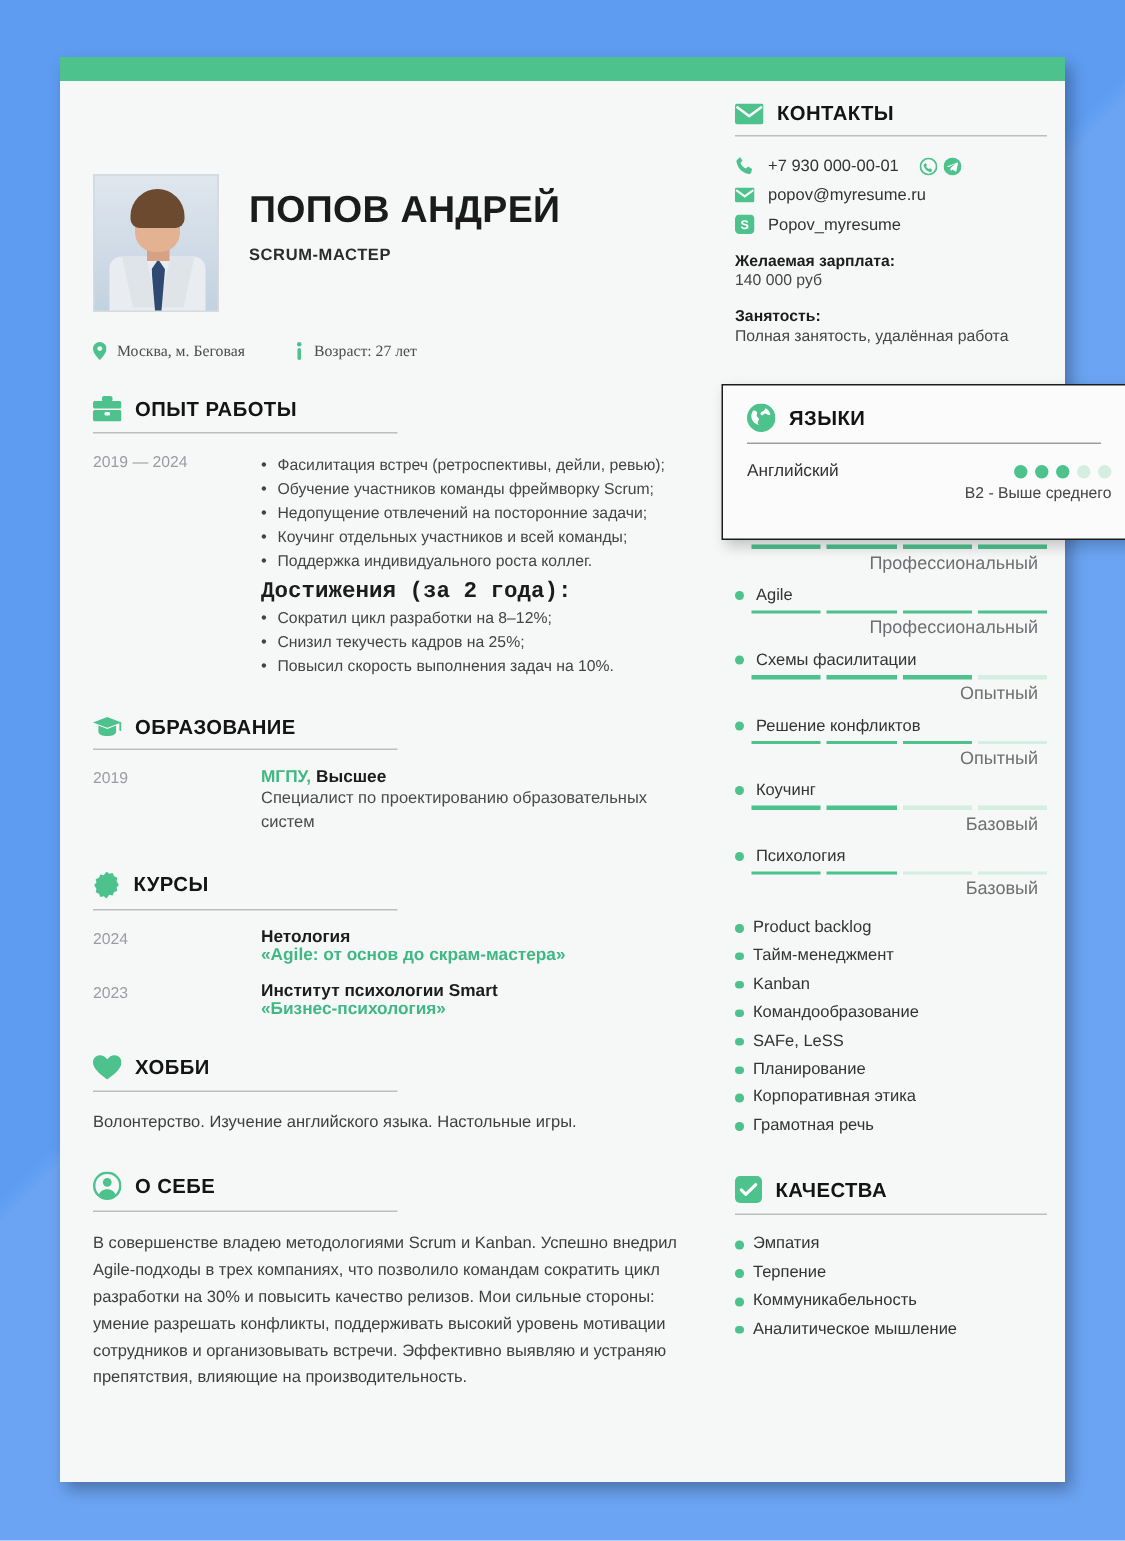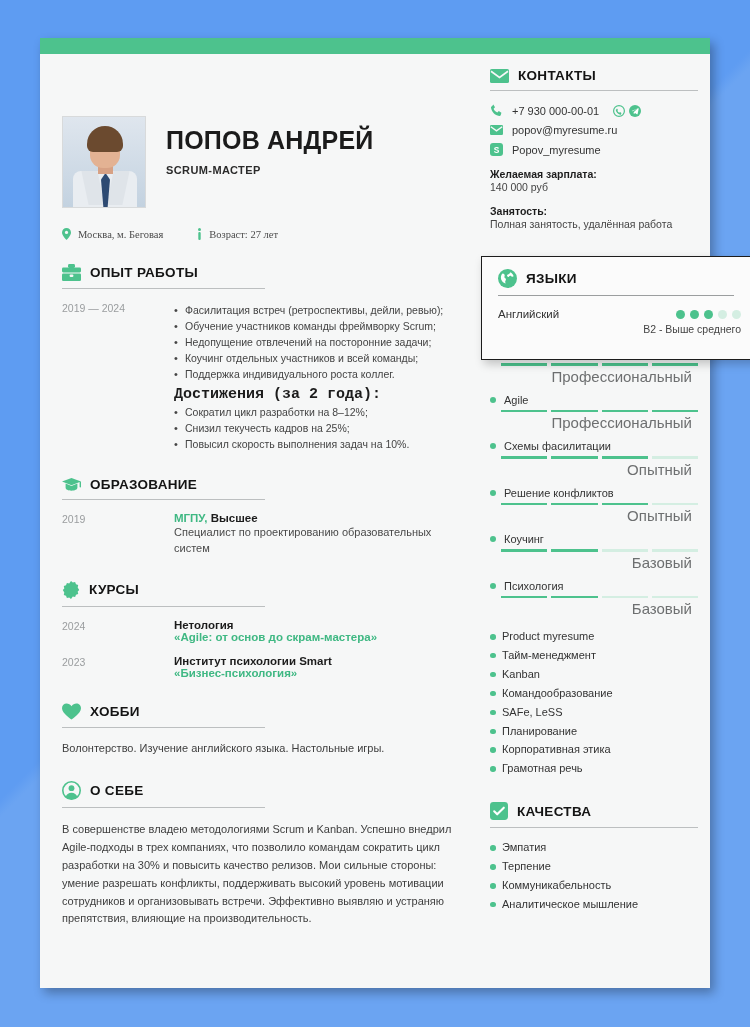--- a/index.html
+++ b/index.html
@@ -102,21 +102,21 @@
   .kv-k { font-size: 10.5px; font-weight: bold; color: #1d1d1d; }
   .kv-v { font-size: 10.5px; color: #444; margin-top: 1px; }
 
   
   .skill { margin-top: 9px; }
   .skill-name { font-size: 11px; color: #333; display: flex; align-items: center; gap: 8px; }
   .bdot { width: 6px; height: 6px; border-radius: 50%; background: #4dc28d; flex: 0 0 auto; }
   .segs { display: flex; gap: 4px; margin: 4px 0 0 11px; width: 197px; }
   .seg { height: 2.5px; flex: 1; background: #d4eee2; }
   .seg.on { background: #4dc28d; }
-  .lvl { font-size: 15px; color: #6d6f70; text-align: right; margin-top: 2px; }
+  .lvl { font-size: 12px; color: #6d6f70; text-align: right; margin-top: 2px; }
 
   .plainlist { list-style: none; margin-top: 10px; }
   .plainlist li {
     font-size: 11px; color: #333; line-height: 1.72;
     padding-left: 12px; position: relative;
   }
   .plainlist li::before {
     content: ""; position: absolute; left: 0; top: 7px;
     width: 5.5px; height: 5.5px; border-radius: 50%; background: #4dc28d;
   }
@@ -461,21 +461,21 @@
           <div class="segs">
               <i class="seg on"></i>
               <i class="seg on"></i>
               <i class="seg"></i>
               <i class="seg"></i>
             </div>
           <div class="lvl">Базовый</div>
         </div>
 
         <ul class="plainlist">
-          <li>Product myresume</li>
+          <li>Product backlog</li>
           <li>Тайм-менеджмент</li>
           <li>Kanban</li>
           <li>Командообразование</li>
           <li>SAFe, LeSS</li>
           <li>Планирование</li>
           <li>Корпоративная этика</li>
           <li>Грамотная речь</li>
         </ul>
       </div>
 

